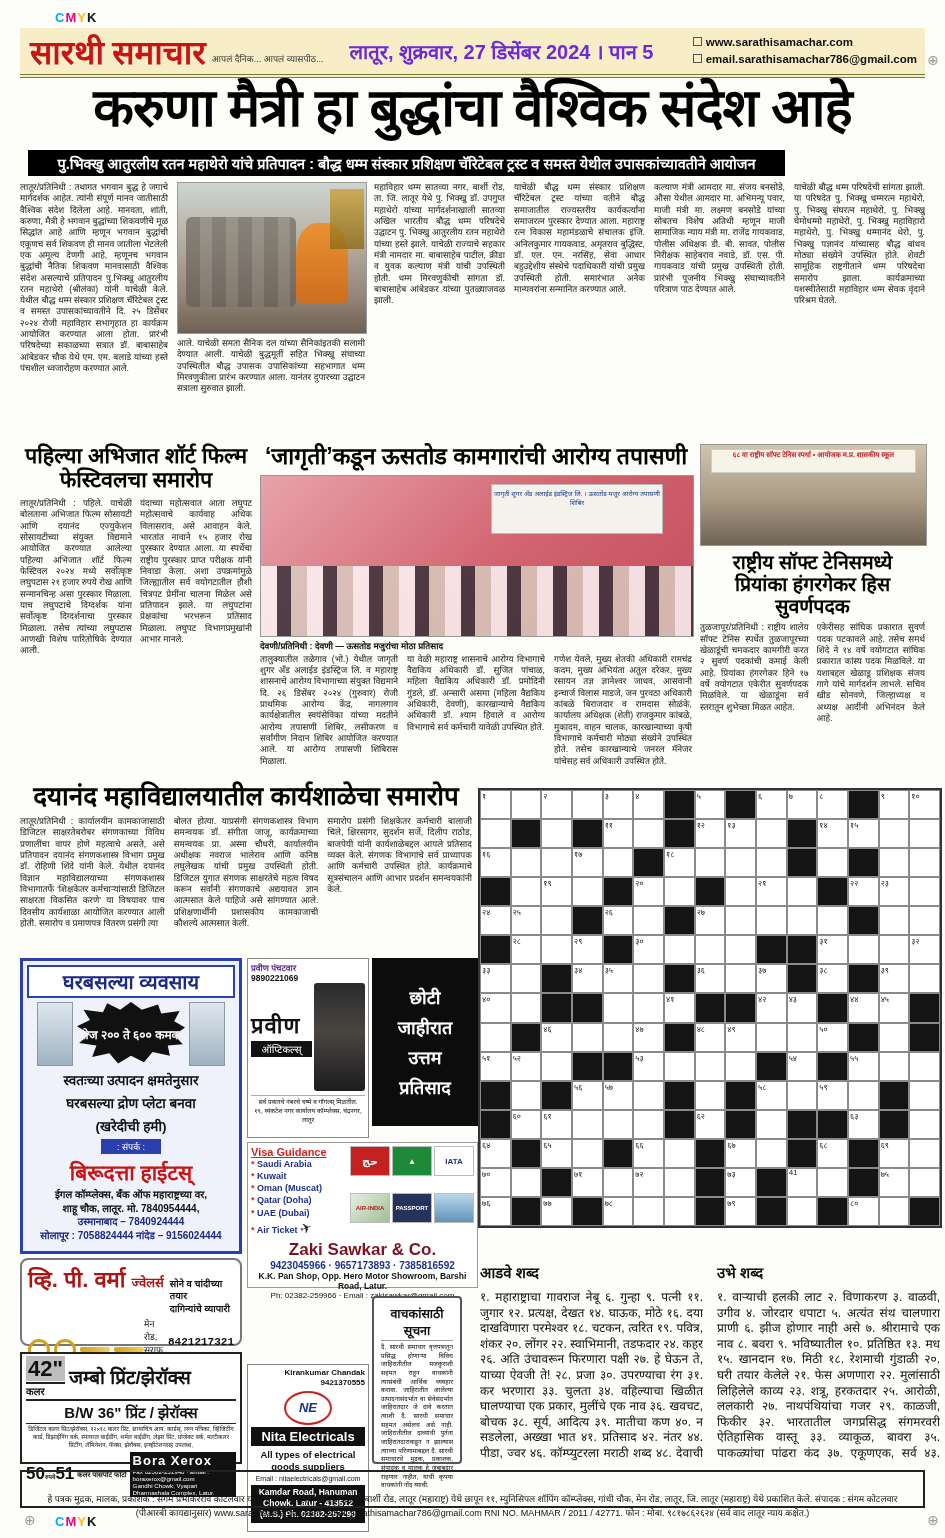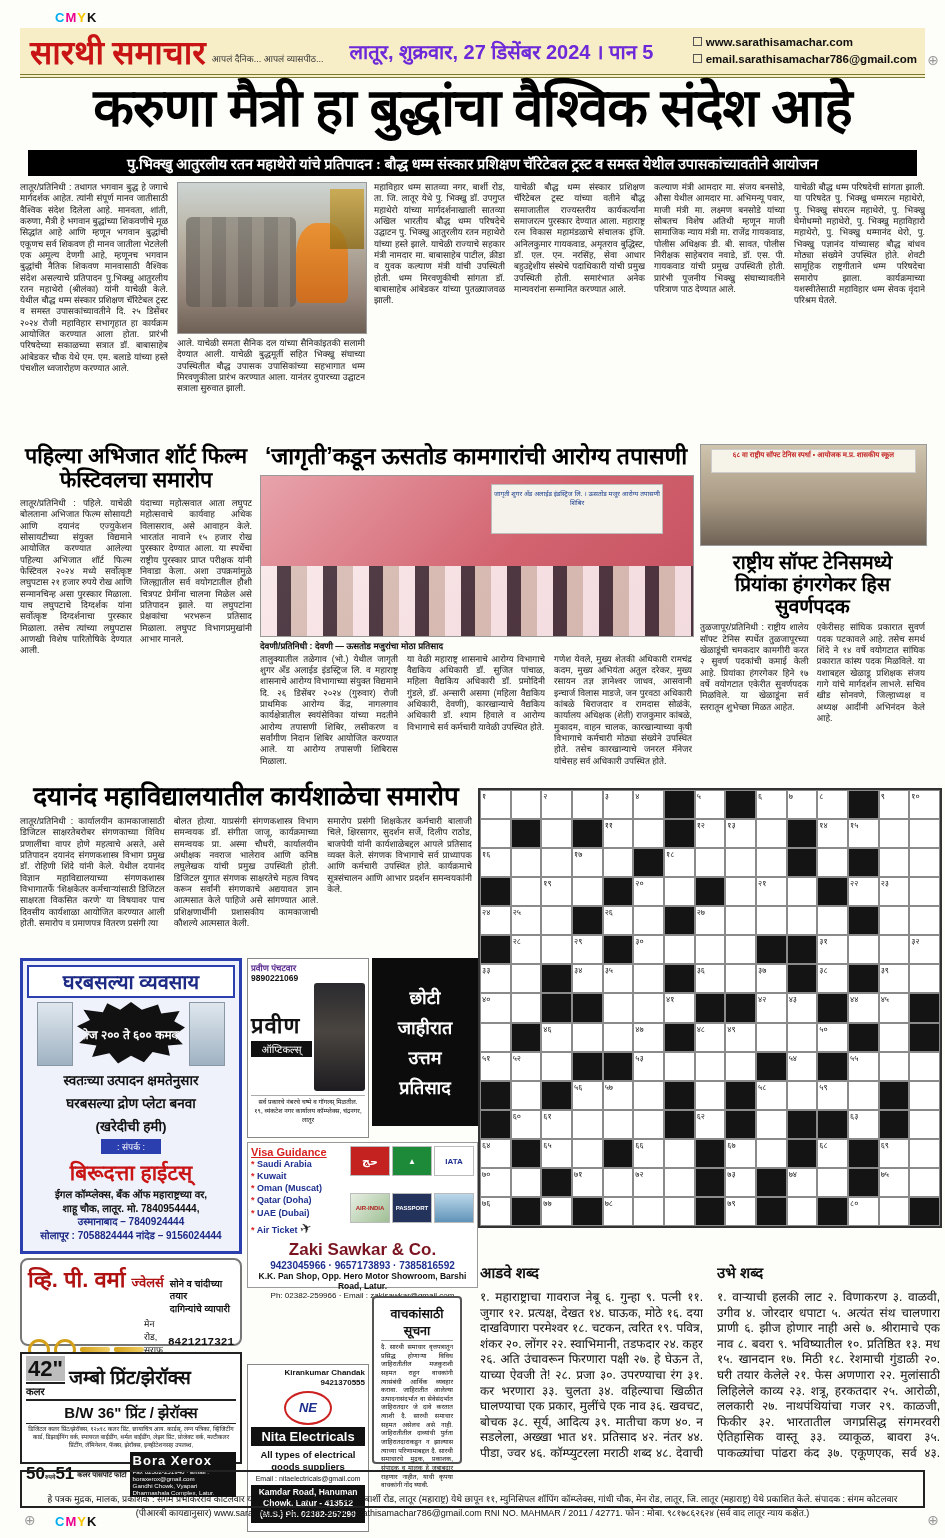--- a/index.html
+++ b/index.html
@@ -14,22 +14,22 @@
             border-bottom:4px double #7a7a33;display:flex;align-items:center;}
   .logo{font-size:33px;font-weight:900;color:#c81414;margin-left:10px;white-space:nowrap;
         font-family:"Liberation Serif","DejaVu Serif",serif;}
   .tagline{font-size:9px;color:#333;margin:14px 0 0 6px;white-space:nowrap;}
   .dateline{font-size:20px;font-weight:bold;color:#6d28d9;margin-left:26px;white-space:nowrap;}
   .mast-right{margin-left:auto;margin-right:8px;font-size:11.5px;font-weight:bold;line-height:1.5;}
   .mast-right .sq{display:inline-block;width:7px;height:7px;border:1px solid #555;margin-right:4px;}
   
   .headline{position:absolute;left:20px;top:80px;width:905px;text-align:center;font-weight:900;
             font-size:53px;line-height:1.05;letter-spacing:-1px;color:#000;}
-  .subhead{position:absolute;left:28px;top:150px;width:889px;background:#000;color:#fff;
-           font-size:14.5px;font-weight:bold;text-align:center;padding:3px 0;font-family:Liberation Serif, serif;}
+  .subhead{position:absolute;left:28px;top:150px;width:757px;background:#000;color:#fff;
+           font-size:14.5px;font-weight:bold;text-align:center;padding:3px 0;}
   .lead-body{position:absolute;left:20px;top:182px;width:905px;height:256px;display:flex;gap:9px;}
   .ncol{font-size:8.7px;line-height:1.3;text-align:justify;color:#191919;overflow:hidden;}
   .lead-body .c1{width:148px;}
   .photo-col{width:188px;display:flex;flex-direction:column;}
   .lead-photo{width:188px;height:150px;background:
       linear-gradient(180deg,#cdd4d2 0%,#b9b3a4 35%,#95857a 75%,#6e6054 100%);position:relative;border:1px solid #999;}
   .lead-photo .saffron{position:absolute;right:18px;top:40px;width:52px;height:80px;border-radius:40% 40% 10% 10%;
       background:linear-gradient(180deg,#f08a1d,#d96a10);opacity:.85;}
   .lead-photo .suits{position:absolute;left:8px;top:34px;width:110px;height:90px;
       background:repeating-linear-gradient(90deg,#57534e 0 14px,#7b746b 14px 26px);opacity:.55;border-radius:6px;}
@@ -602,21 +602,21 @@
         <div class="xcell">
           <span class="xnum">७२</span>
         </div>
         <div class="xcell"></div>
         <div class="xcell black"></div>
         <div class="xcell">
           <span class="xnum">७३</span>
         </div>
         <div class="xcell black"></div>
         <div class="xcell">
-          <span class="xnum">७४</span>
+          <span class="xnum">41</span>
         </div>
         <div class="xcell"></div>
         <div class="xcell black"></div>
         <div class="xcell">
           <span class="xnum">७५</span>
         </div>
         <div class="xcell"></div>
         <div class="xcell">
           <span class="xnum">७६</span>
         </div>

